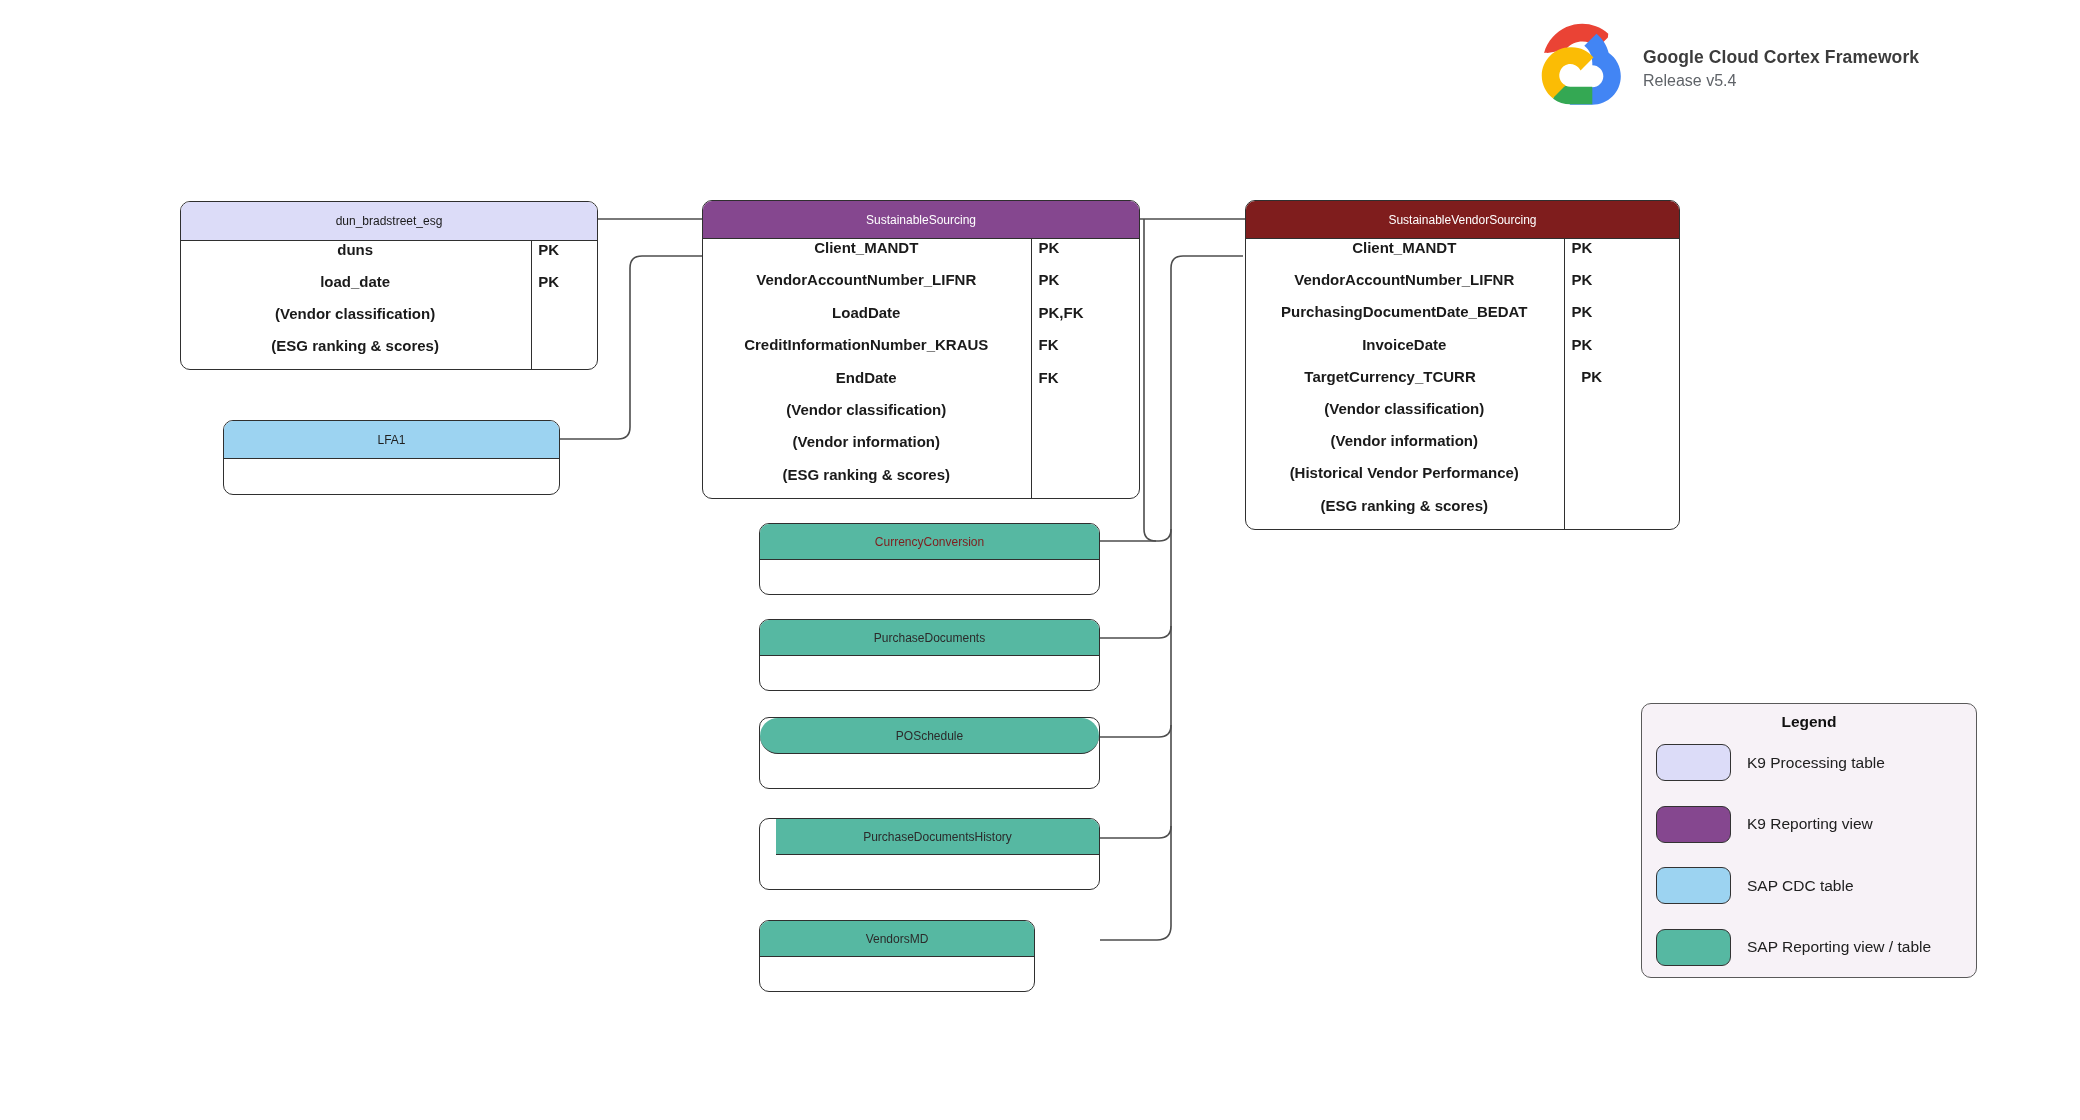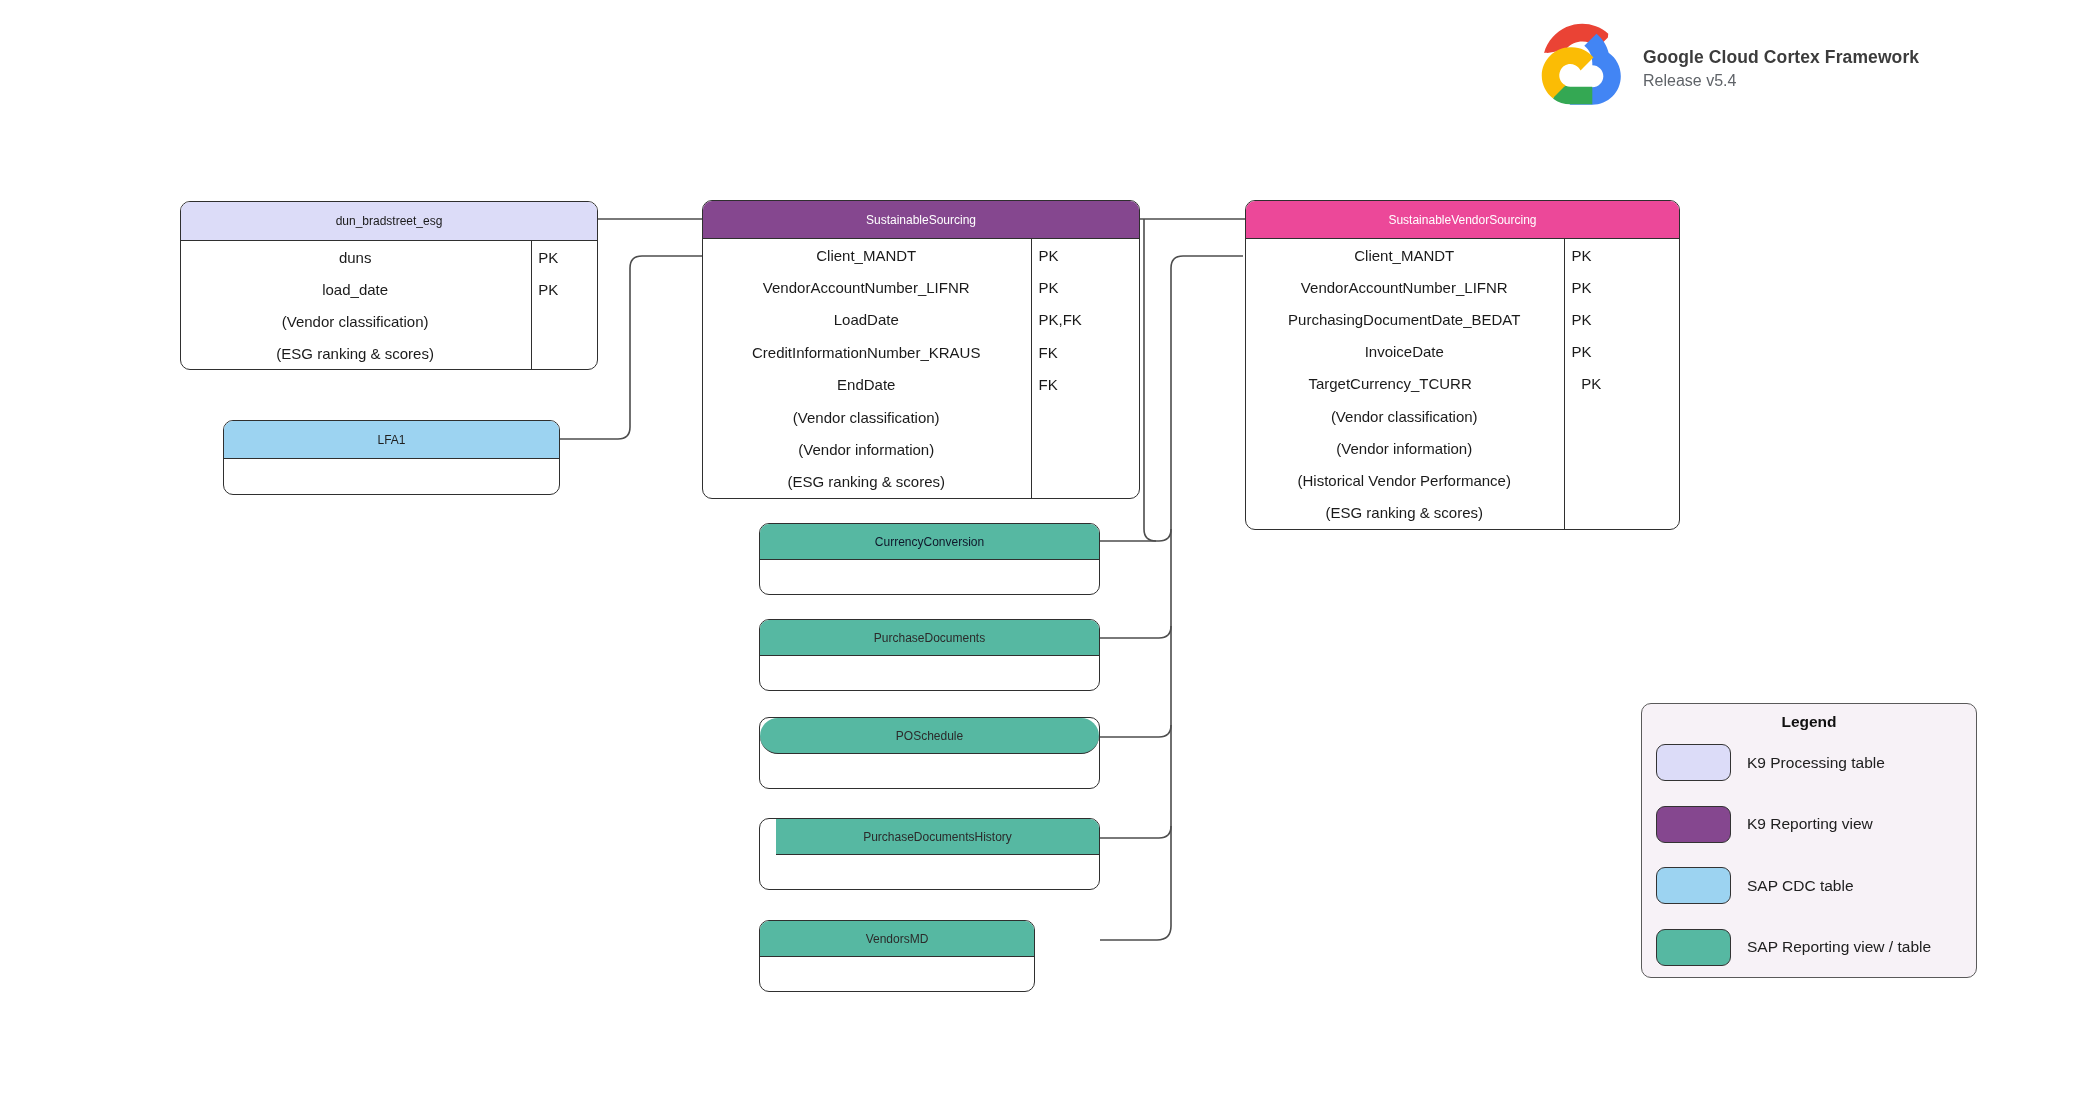--- a/index.html
+++ b/index.html
@@ -8,21 +8,21 @@
     font-family:"Liberation Sans", sans-serif;color:#1a1a1a;
   }
   .connectors{position:absolute;left:0;top:0;width:2080px;height:1120px;}
   .connectors path{fill:none;stroke:#4d4d4d;stroke-width:1.6;}
 
   
   .etable{position:absolute;border:1.6px solid #2f2f2f;border-radius:10px;background:#ffffff;box-sizing:border-box;overflow:hidden;}
   .ehead{display:flex;align-items:center;justify-content:center;font-size:12px;
          border-bottom:1.6px solid #2f2f2f;box-sizing:border-box;}
   .ebody{position:relative;}
-  .erow{display:flex;align-items:center;font-size:15px;}
+  .erow{display:flex;align-items:flex-start;font-size:15px;font-weight:bold;}
   .ename{text-align:center;}
   .ekey{padding-left:9px;text-align:left;}
   .ediv{position:absolute;top:0;bottom:0;width:0;border-left:1.4px solid #2f2f2f;}
 
   
   .brand{position:absolute;left:1533px;top:12px;display:flex;align-items:center;}
   .brand-text{margin-left:18px;padding-top:18px;}
   .brand-title{font-size:17.5px;font-weight:bold;color:#3c3c3c;letter-spacing:.1px;}
   .brand-sub{font-size:16px;color:#5f6368;margin-top:4px;}
 
@@ -106,21 +106,21 @@
             <span class="ename" style="width: 328px;">(Vendor information)</span>
             <span class="ekey" style="width: 101px;"></span>
           </div>
           <div class="erow" style="height: 32.4px;">
             <span class="ename" style="width: 328px;">(ESG ranking &amp; scores)</span>
             <span class="ekey" style="width: 101px;"></span>
           </div>
         </div>
       </div>
       <div class="etable" style="left: 1245px; top: 200px; width: 435px;">
-        <div class="ehead" style="height: 38px; background: #ec4899; color: rgb(255, 255, 255);">SustainableVendorSourcing</div>
+        <div class="ehead" style="height: 38px; background: #7f1d1d; color: rgb(255, 255, 255);">SustainableVendorSourcing</div>
         <div class="ebody" style="height: 289.8px;">
           <div class="ediv" style="left: 318px;"></div>
           <div class="erow" style="height: 32.2px;">
             <span class="ename" style="width: 318px;">Client_MANDT</span>
             <span class="ekey" style="width: 108px;">PK</span>
           </div>
           <div class="erow" style="height: 32.2px;">
             <span class="ename" style="width: 318px;">VendorAccountNumber_LIFNR</span>
             <span class="ekey" style="width: 108px;">PK</span>
           </div>
@@ -152,21 +152,21 @@
             <span class="ename" style="width: 318px;">(ESG ranking &amp; scores)</span>
             <span class="ekey" style="width: 108px;"></span>
           </div>
         </div>
       </div>
       <div class="etable" style="left: 223px; top: 420px; width: 337px;">
         <div class="ehead" style="height: 38px; background: rgb(156, 211, 241); color: rgb(31, 31, 31);">LFA1</div>
         <div class="ebody" style="height: 35px;"></div>
       </div>
       <div class="etable" style="left: 759px; top: 523px; width: 341px;">
-        <div class="ehead" style="height: 36px; background: rgb(86, 184, 162); color: #0f172a;">CurrencyConversion</div>
+        <div class="ehead" style="height: 36px; background: rgb(86, 184, 162); color: #7f1d1d;">CurrencyConversion</div>
         <div class="ebody" style="height: 34px;"></div>
       </div>
       <div class="etable" style="left: 759px; top: 619px; width: 341px;">
         <div class="ehead" style="height: 36px; background: rgb(86, 184, 162); color: rgb(43, 43, 43);">PurchaseDocuments</div>
         <div class="ebody" style="height: 34px;"></div>
       </div>
       <div class="etable" style="left: 759px; top: 717px; width: 341px;">
         <div class="ehead" style="height: 36px; background: rgb(86, 184, 162); color: rgb(43, 43, 43); border-radius: 18px;">POSchedule</div>
         <div class="ebody" style="height: 34px;"></div>
       </div>

